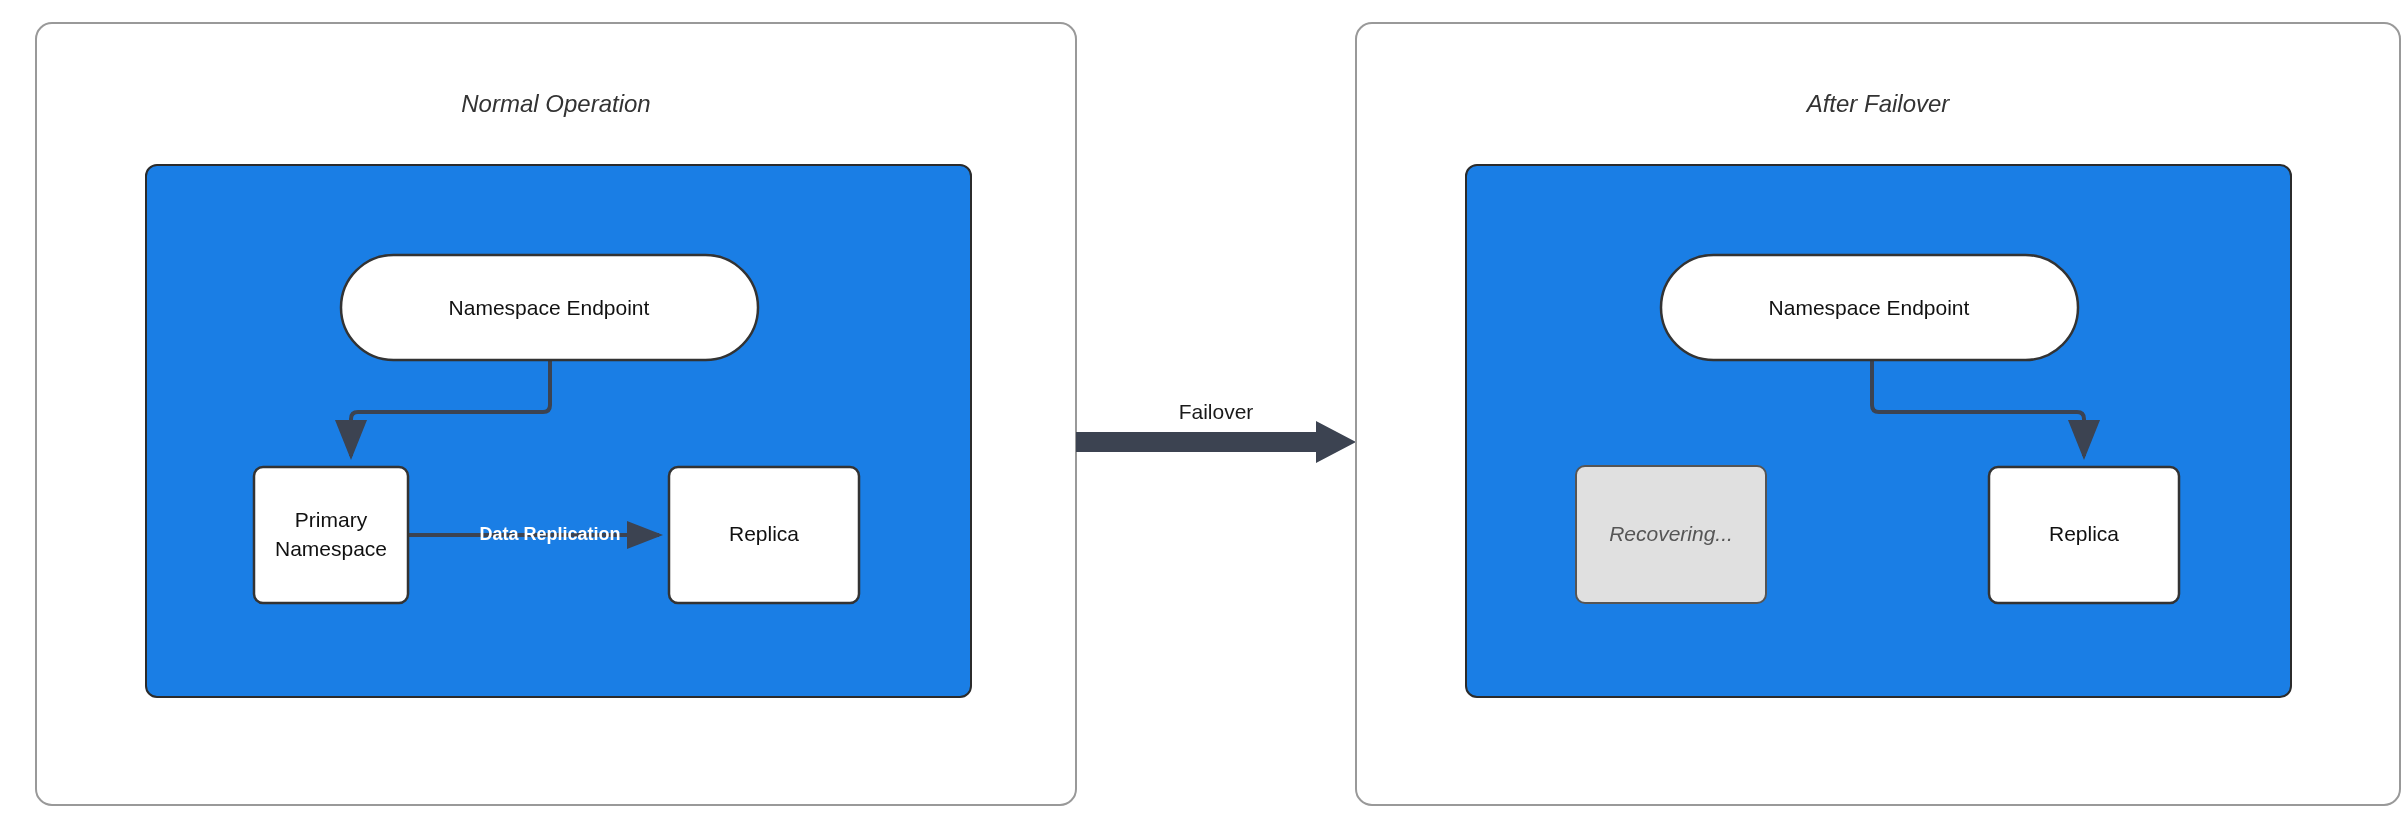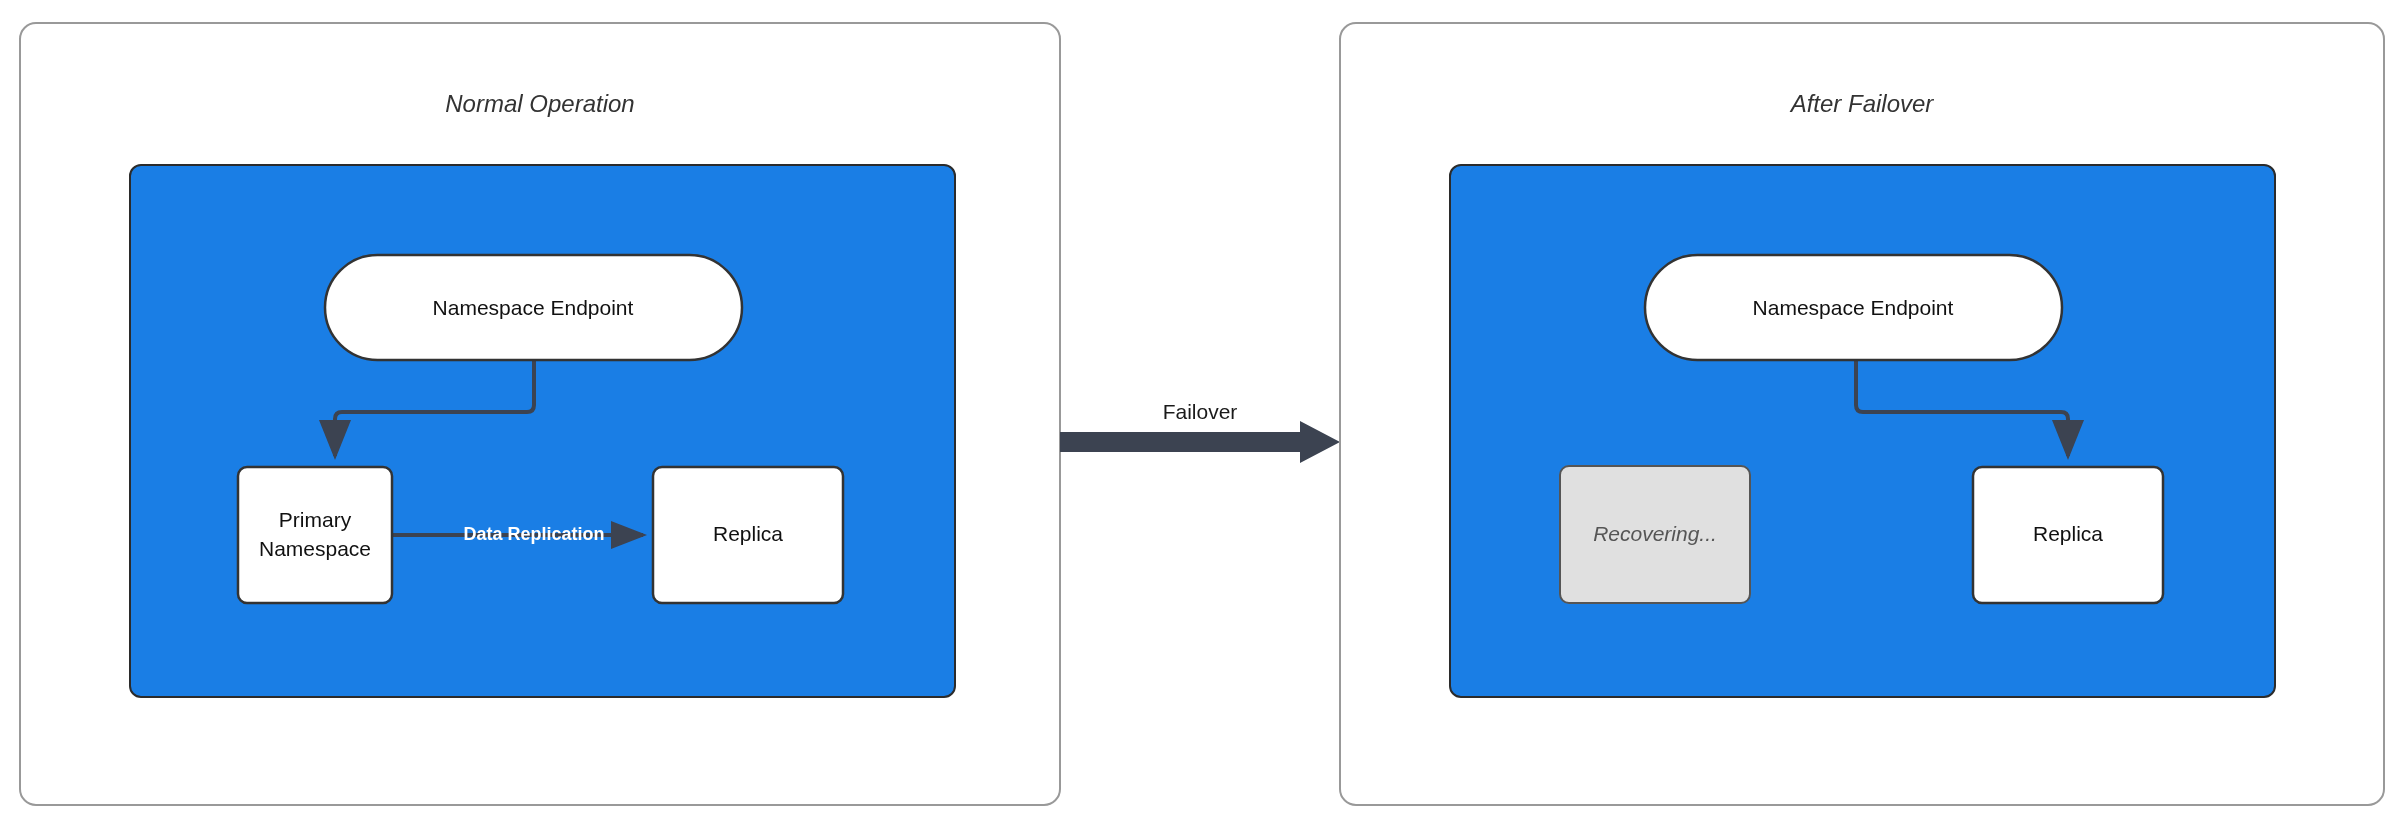--- a/index.html
+++ b/index.html
@@ -10,20 +10,21 @@
   body {
     width: 2407px;
     height: 828px;
     font-family: "Liberation Sans", sans-serif;
     overflow: hidden;
   }
   #diagram-root {
     position: relative;
     width: 2118px;
     height: 828px;
+    margin-left: 16px;
   }
   svg.diagram {
     display: block;
     width: 2407px;
     height: 828px;
   }
   .panel-frame {
     fill: #ffffff;
     stroke: #999999;
     stroke-width: 2;

